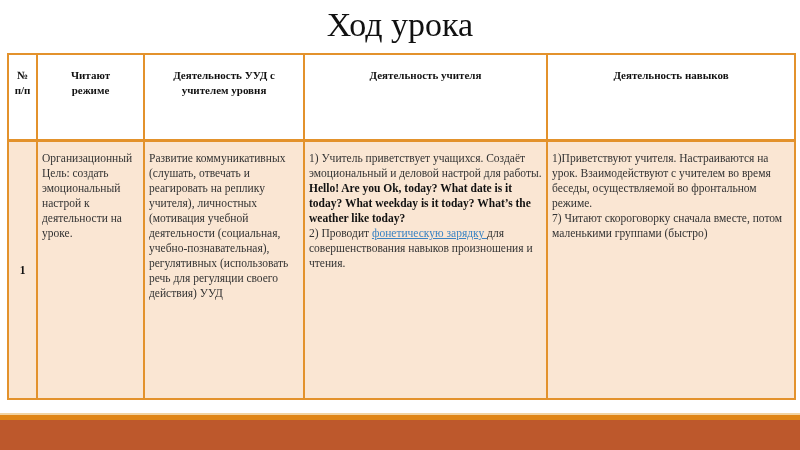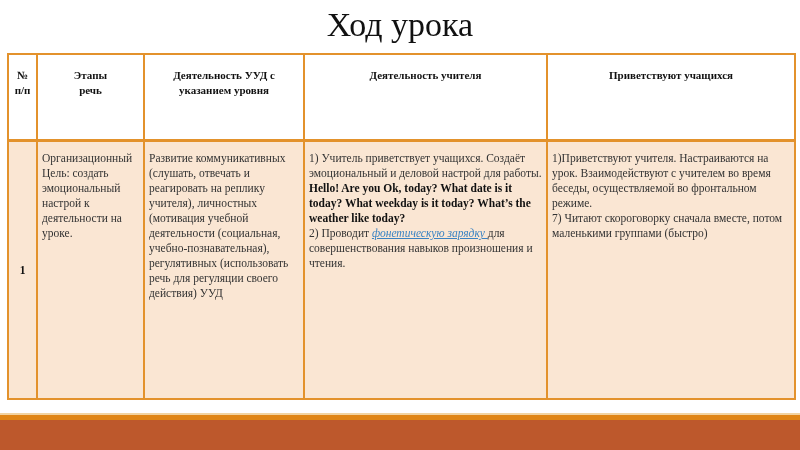--- a/index.html
+++ b/index.html
@@ -6,45 +6,45 @@
   body { width:800px; height:450px; position:relative; overflow:hidden; background:#ffffff; font-family:"Liberation Serif", "DejaVu Serif", serif; color:#222; }
   .title { position:absolute; left:0; top:6px; width:800px; text-align:center; font-size:34px; color:#111; }
   table { position:absolute; left:7px; top:53px; width:787px; height:347px; border-collapse:collapse; table-layout:fixed; }
   td, th { border:2px solid #e3922c; vertical-align:top; }
   thead th { background:#ffffff; height:70px; font-weight:bold; font-size:11px; text-align:center; padding-top:13px; line-height:15px; color:#111; }
   tbody td { background:#fae6d3; font-size:11.5px; line-height:15px; padding:9px 4px 4px 4px; color:#333; }
   tbody td.num { vertical-align:middle; text-align:center; font-weight:bold; padding:0; color:#111; }
   tbody td.stage { padding-top:9px; }
   tr.body-row td { border-top:3px solid #e3922c;margin-left:40px; }
   .en { color:#111;font-weight:bold; }
-  a { color:#3a83c3; text-decoration:underline;font-style:italic; }
+  a { color:#3a83c3; text-decoration:underline; }
   .bar-line { position:absolute; left:0; top:415px; width:800px; height:5px; background:#e08517; }
   .bar-line-top { position:absolute; left:0; top:413px; width:800px; height:2px; background:#f2d3a2; }
   .bar { position:absolute; left:0; top:420px; width:800px; height:30px; background:#bd582c; }
 </style>
 </head>
 <body>
 
 <div class="title">Ход урока</div>
 
 <table>
   <colgroup>
     <col style="width:29px">
     <col style="width:107px">
     <col style="width:160px">
     <col style="width:243px">
     <col style="width:248px">
   </colgroup>
   <thead>
     <tr>
       <th><span>№</span><br><span>п/п</span></th>
-      <th><span>Этапы</span><br><span>речь</span></th>
-      <th><span>Деятельность УУД с</span><br><span>указанием уровня</span></th>
+      <th><span>Читают</span><br><span>режиме</span></th>
+      <th><span>Деятельность УУД с</span><br><span>учителем уровня</span></th>
       <th><span>Деятельность учителя</span></th>
-      <th><span>Приветствуют учащихся</span></th>
+      <th><span>Деятельность навыков</span></th>
     </tr>
   </thead>
   <tbody>
     <tr class="body-row">
       <td class="num">1</td>
       <td class="stage">
         <div>Организационный</div>
         <div>Цель: создать эмоциональный настрой к деятельности на уроке.</div>
       </td>
       <td>Развитие коммуникативных (слушать, отвечать и реагировать на реплику учителя), личностных (мотивация учебной деятельности (социальная, учебно-познавательная), регулятивных (использовать речь для регуляции своего действия)  УУД</td>

